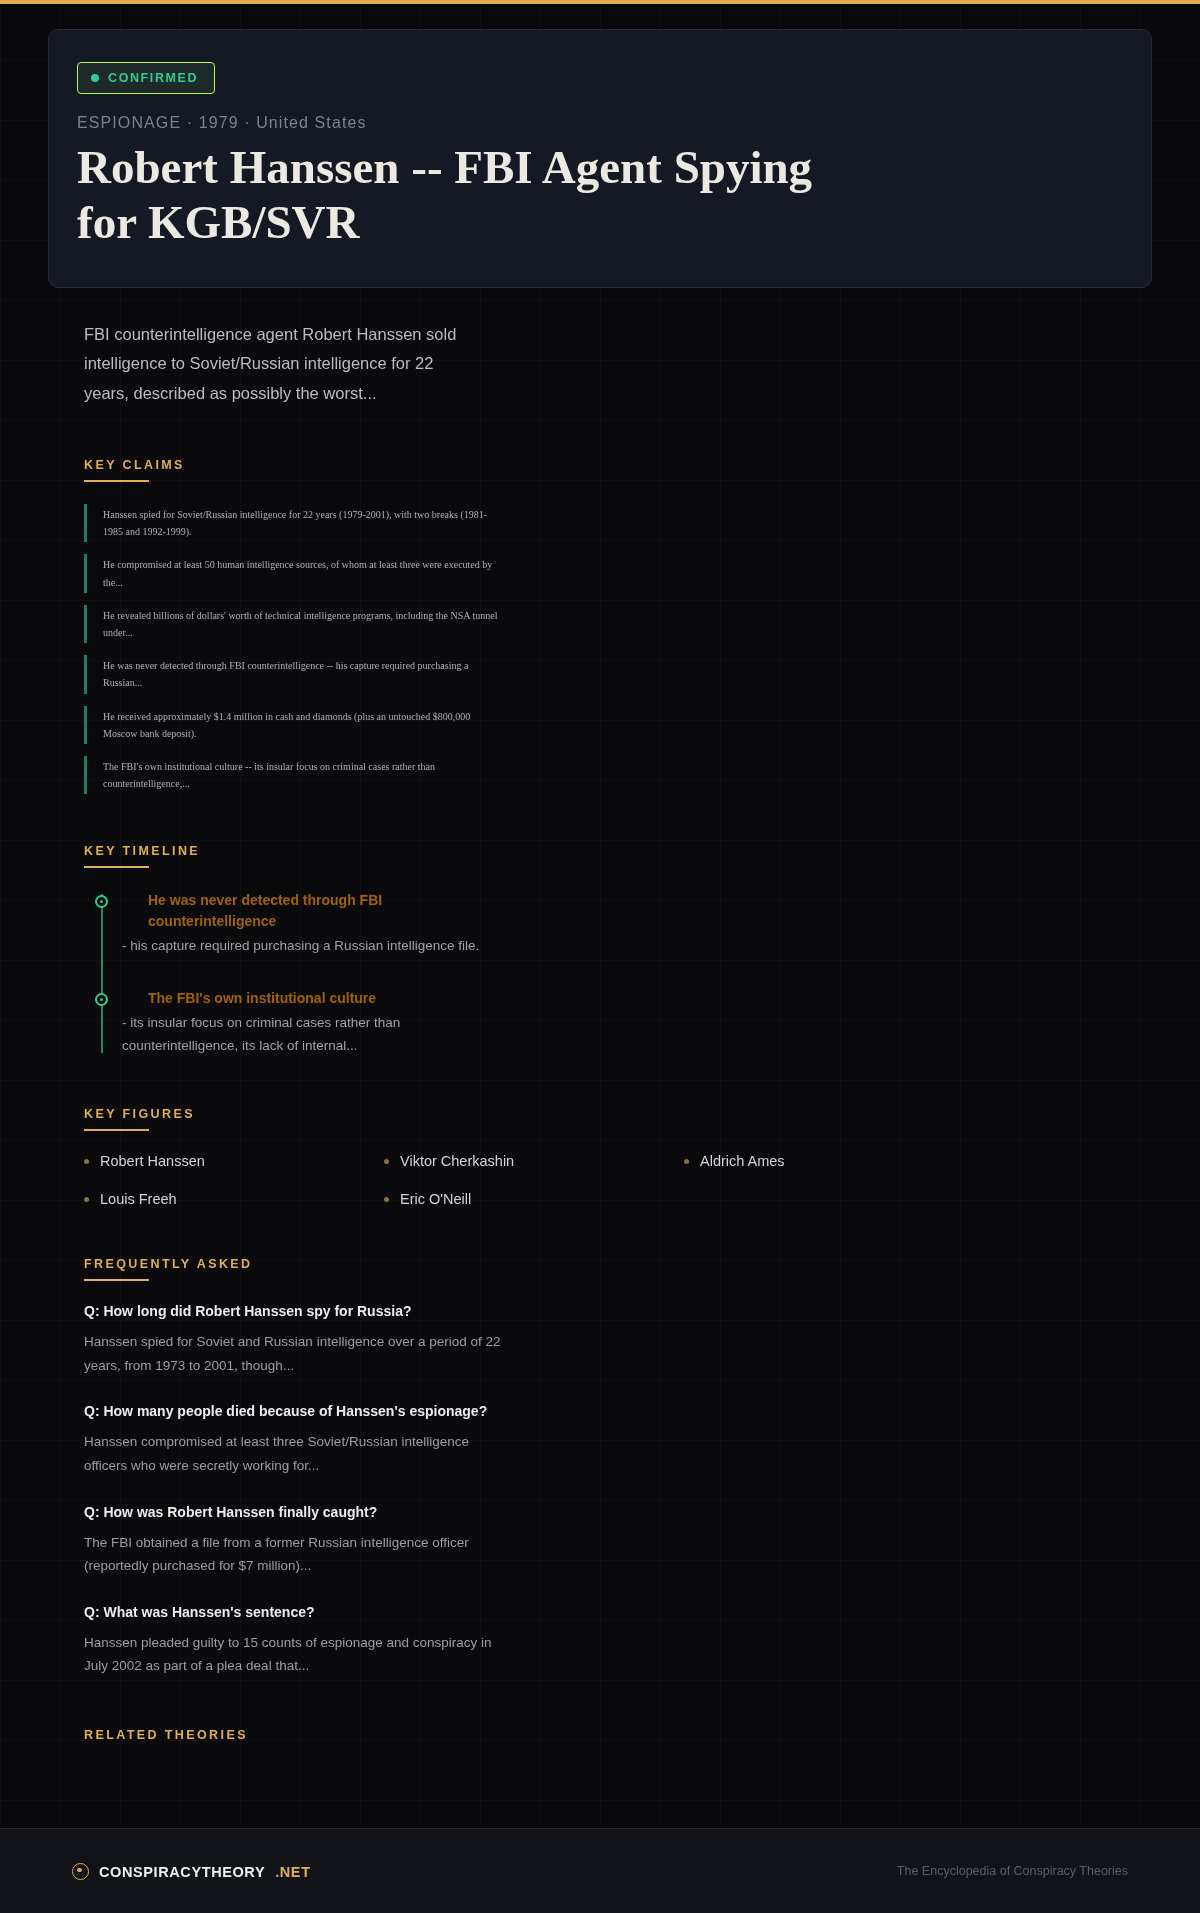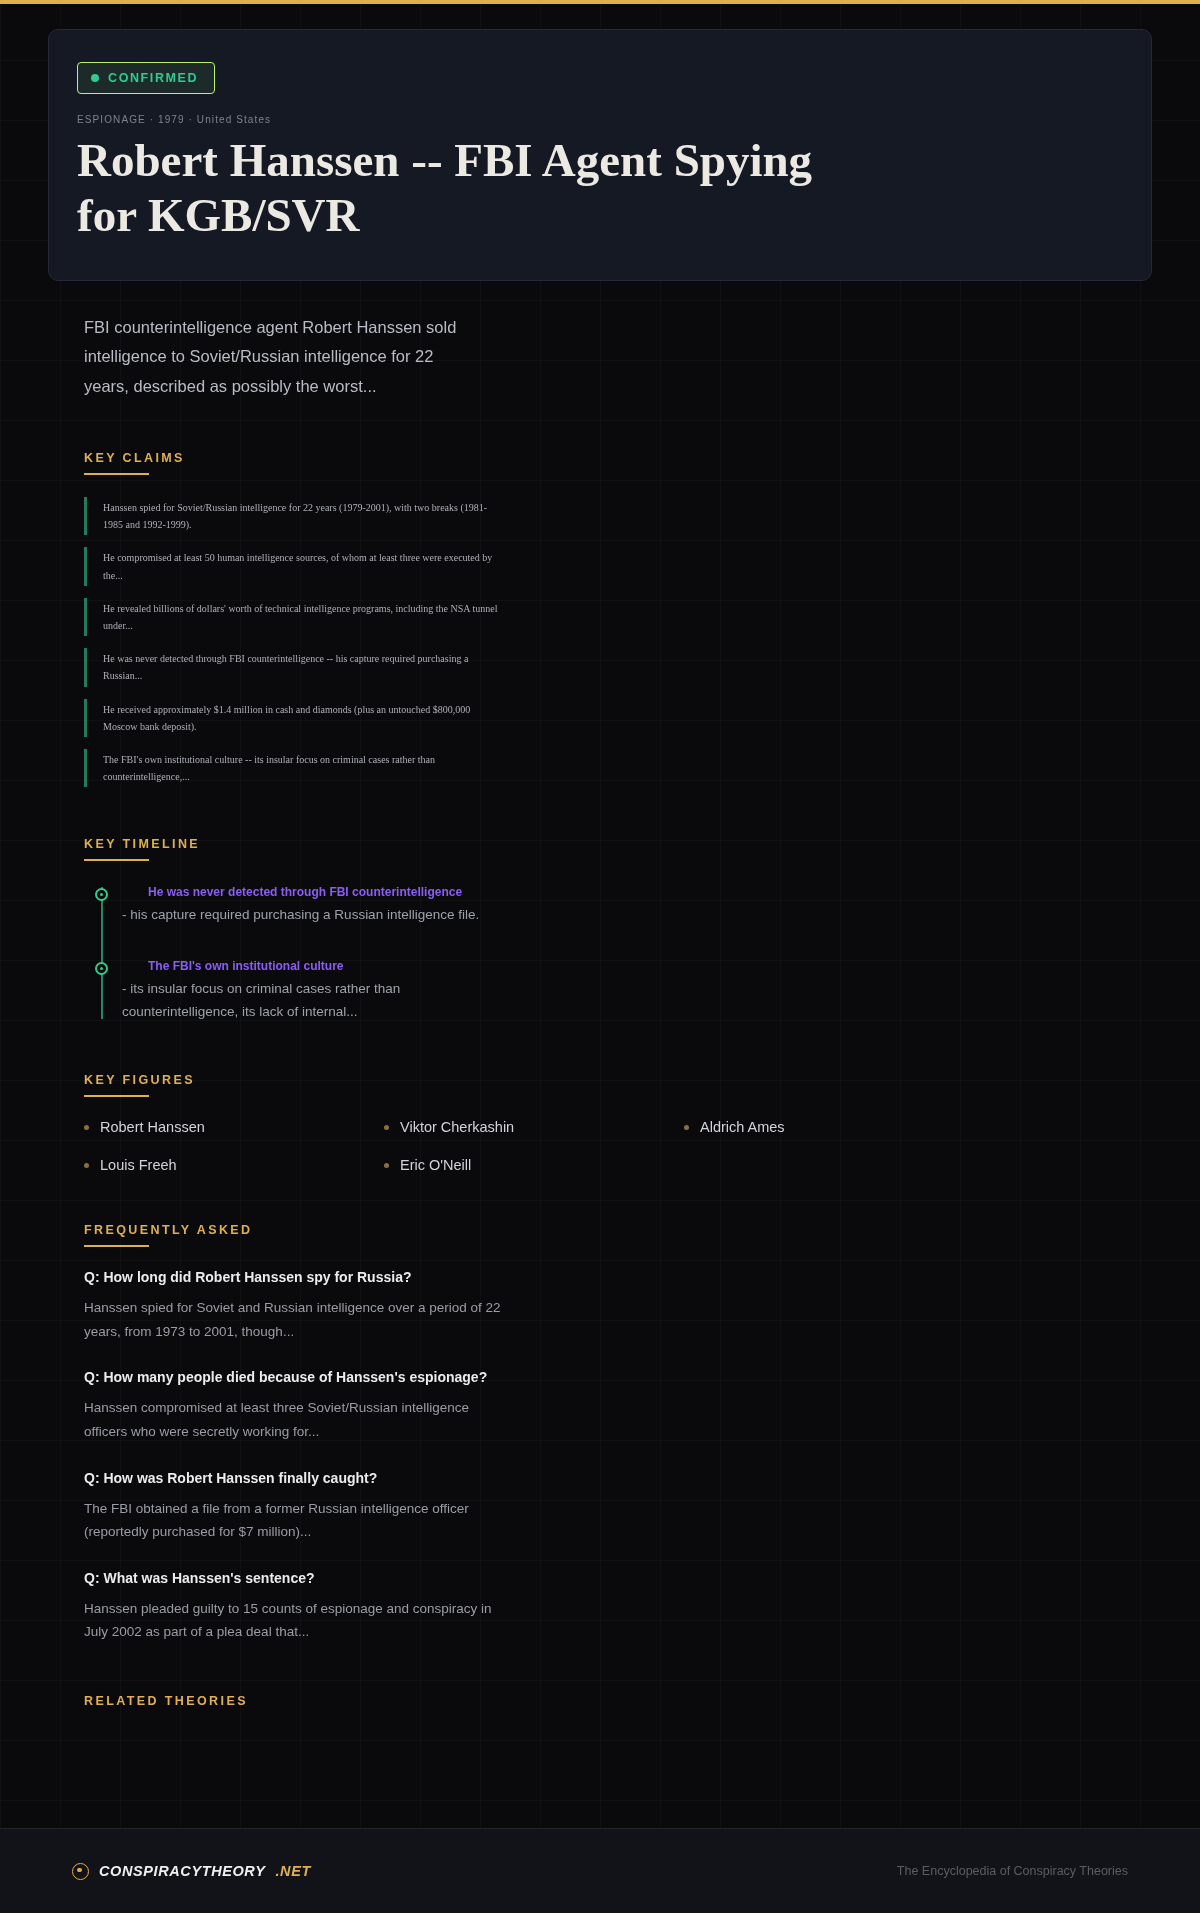--- a/index.html
+++ b/index.html
@@ -82,21 +82,21 @@
   }
   .badge-text {
     color: #2ecc8f;
     font-size: 12.5px;
     font-weight: bold;
     letter-spacing: 1.6px;
   }
 
   .meta-line {
     color: #7d8290;
-    font-size: 10px;
+    font-size: 16px;
     letter-spacing: 1.1px;
     margin-bottom: 8px;
   }
 
   .hero-title {
     font-family: "Liberation Serif", serif;
     font-weight: bold;
     font-size: 47px;
     line-height: 1.16;
     color: #ece9e2;
@@ -174,22 +174,22 @@
   }
   .tl-dot::after {
     content: "";
     position: absolute;
     left: 3px; top: 3px;
     width: 3px; height: 3px;
     border-radius: 50%;
     background: #2ecc8f;
   }
   .tl-head {
-    color: #8b5cf6;
-    font-size: 12px;
+    color: #a16207;
+    font-size: 14px;
     font-weight: bold;
     line-height: 1.5;
     margin-bottom: 2px;
     padding-left: 26px;
   }
   .tl-body {
     color: #9ea2ab;
     font-size: 13.5px;
     line-height: 1.72;
   }
@@ -261,23 +261,22 @@
   .footer-inner {
     width: 1080px;
     margin: 0 auto;
     padding: 0 12px;
     display: flex;
     align-items: center;
     justify-content: space-between;
   }
   .brand {
     display: flex;
-    align-items: flex-start;
+    align-items: flex-end;
     gap: 10px;
-    font-style: italic;
   }
   .brand-eye {
     width: 17px; height: 17px;
     border-radius: 50%;
     border: 1.8px solid #e0b050;
     position: relative;
     flex: none;
   }
   .brand-eye::after {
     content: "";

